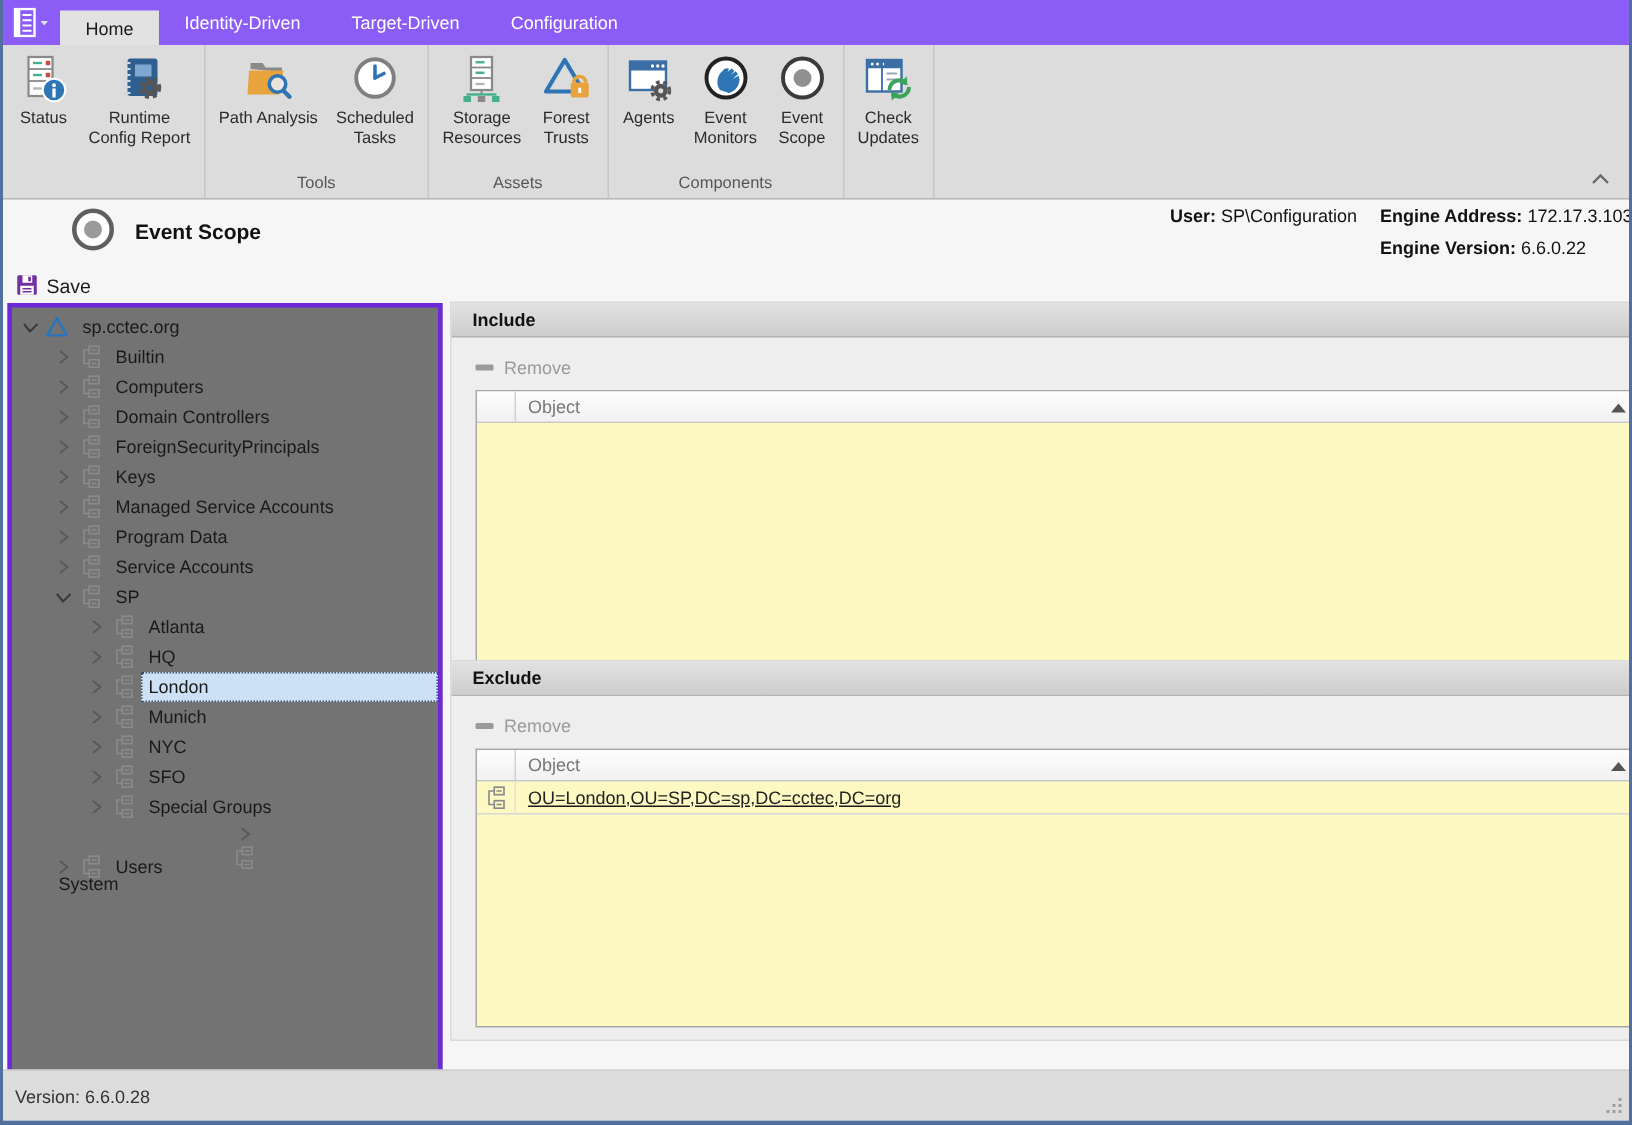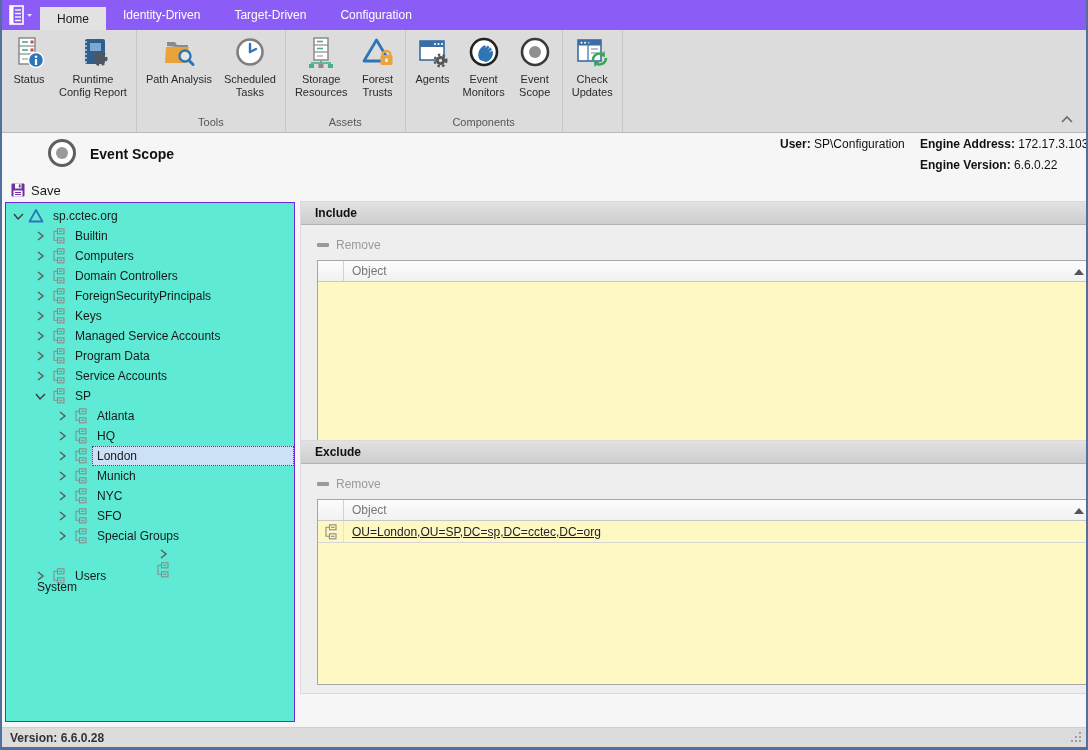--- a/index.html
+++ b/index.html
@@ -29,21 +29,21 @@
   
   .scope-circle { position:absolute; left:46px; top:139px; width:28px; height:28px; border:3px solid #5f5f5f; border-radius:50%; background:#fff; display:flex; align-items:center; justify-content:center; }
   .scope-circle .dot { width:12px; height:12px; border-radius:50%; background:#9a9a9a; }
   .scope-title { position:absolute; left:88px; top:146px; font-size:14px; font-weight:bold; color:#111; }
   .info-line { position:absolute; font-size:12px; color:#111; white-space:nowrap; }
   .info-line b { font-weight:bold; }
   .save-btn { position:absolute; left:8px; top:180px; height:20px; display:flex; align-items:center; gap:5px; cursor:pointer; }
   .save-btn span { font-size:13px; color:#1a1a1a; }
 
   
-  .tree { position:absolute; left:3px; top:202px; width:290px; height:520px; background:#5eead4; border:1px solid #6d28d9; overflow:hidden; padding-top:3px; }
+  .tree { position:absolute; left:3px; top:202px; width:290px; height:520px; background:#737373; border:3px solid #6d28d9; overflow:hidden; padding-top:3px; }
   .tree-row { height:20px; display:flex; align-items:center; cursor:pointer; }
   .tree-chevron { width:16px; height:16px; flex:0 0 16px; display:flex; align-items:center; justify-content:center; }
   .tree-icon { width:16px; height:16px; flex:0 0 16px; margin:0 4px 0 2px; display:flex; align-items:center; justify-content:center; }
   .tree-label { font-size:12px; padding:1px 4px; border:1px solid transparent; flex:1; align-self:stretch; display:flex; align-items:center; }
   .tree-row.selected .tree-label { background:#cde1f6; border:1px dotted #35506e; }
 
   
   .panel { position:absolute; left:298px; width:804px; height:254px; background:#eeeeee; border:1px solid #dadada; }
   .panel-header { height:23px; background:linear-gradient(#e2e2e2,#cdcdcd); border-bottom:1px solid #b3b3b3; display:flex; align-items:center; padding-left:14px; font-weight:bold; font-size:12px; color:#111; }
   .remove-btn { margin:13px 0 0 15px; display:flex; align-items:flex-start; gap:6px; cursor:default; }
@@ -52,21 +52,21 @@
   .grid-header { height:21px; background:linear-gradient(#fdfdfd,#f1f1f1); border-bottom:1px solid #c8c8c8; display:flex; align-items:center; position:relative; }
   .grid-header .col0 { width:26px; height:100%; border-right:1px solid #d2d2d2; }
   .grid-header .col1 { padding-left:8px; font-size:12px; color:#777; }
   .sort-arrow { position:absolute; right:10px; top:8px; width:0; height:0; border-left:5px solid transparent; border-right:5px solid transparent; border-bottom:6px solid #555; }
   .grid-body { background:#fef9c3;text-decoration:underline; }
   .grid-row { height:22px; display:flex; align-items:center; border-bottom:1px solid #d6d6d6; cursor:pointer; }
   .grid-row .c0 { width:26px; height:100%; border-right:1px solid #e2e2e2; display:flex; align-items:center; justify-content:center; }
   .grid-row .c1 { padding-left:8px; font-size:12px; color:#222; }
 
   
-  .statusbar { position:absolute; left:0; right:0; bottom:0; height:20px; background:#dcdcdc; border-top:1px solid #cfcfcf; display:flex; align-items:center; padding-left:8px; font-size:12px; color:#333;font-weight:bold; }
+  .statusbar { position:absolute; left:0; right:0; bottom:0; height:34px; background:#dcdcdc; border-top:1px solid #cfcfcf; display:flex; align-items:center; padding-left:8px; font-size:12px; color:#333; }
   .grip { position:absolute; right:3px; bottom:3px; width:12px; height:12px; }
   .grip i { position:absolute; width:2px; height:2px; background:#9f9f9f; }
 </style>
 </head>
 <body>
 
 <div class="window">
 
   <div class="titlebar">
     <div class="appbtn">

